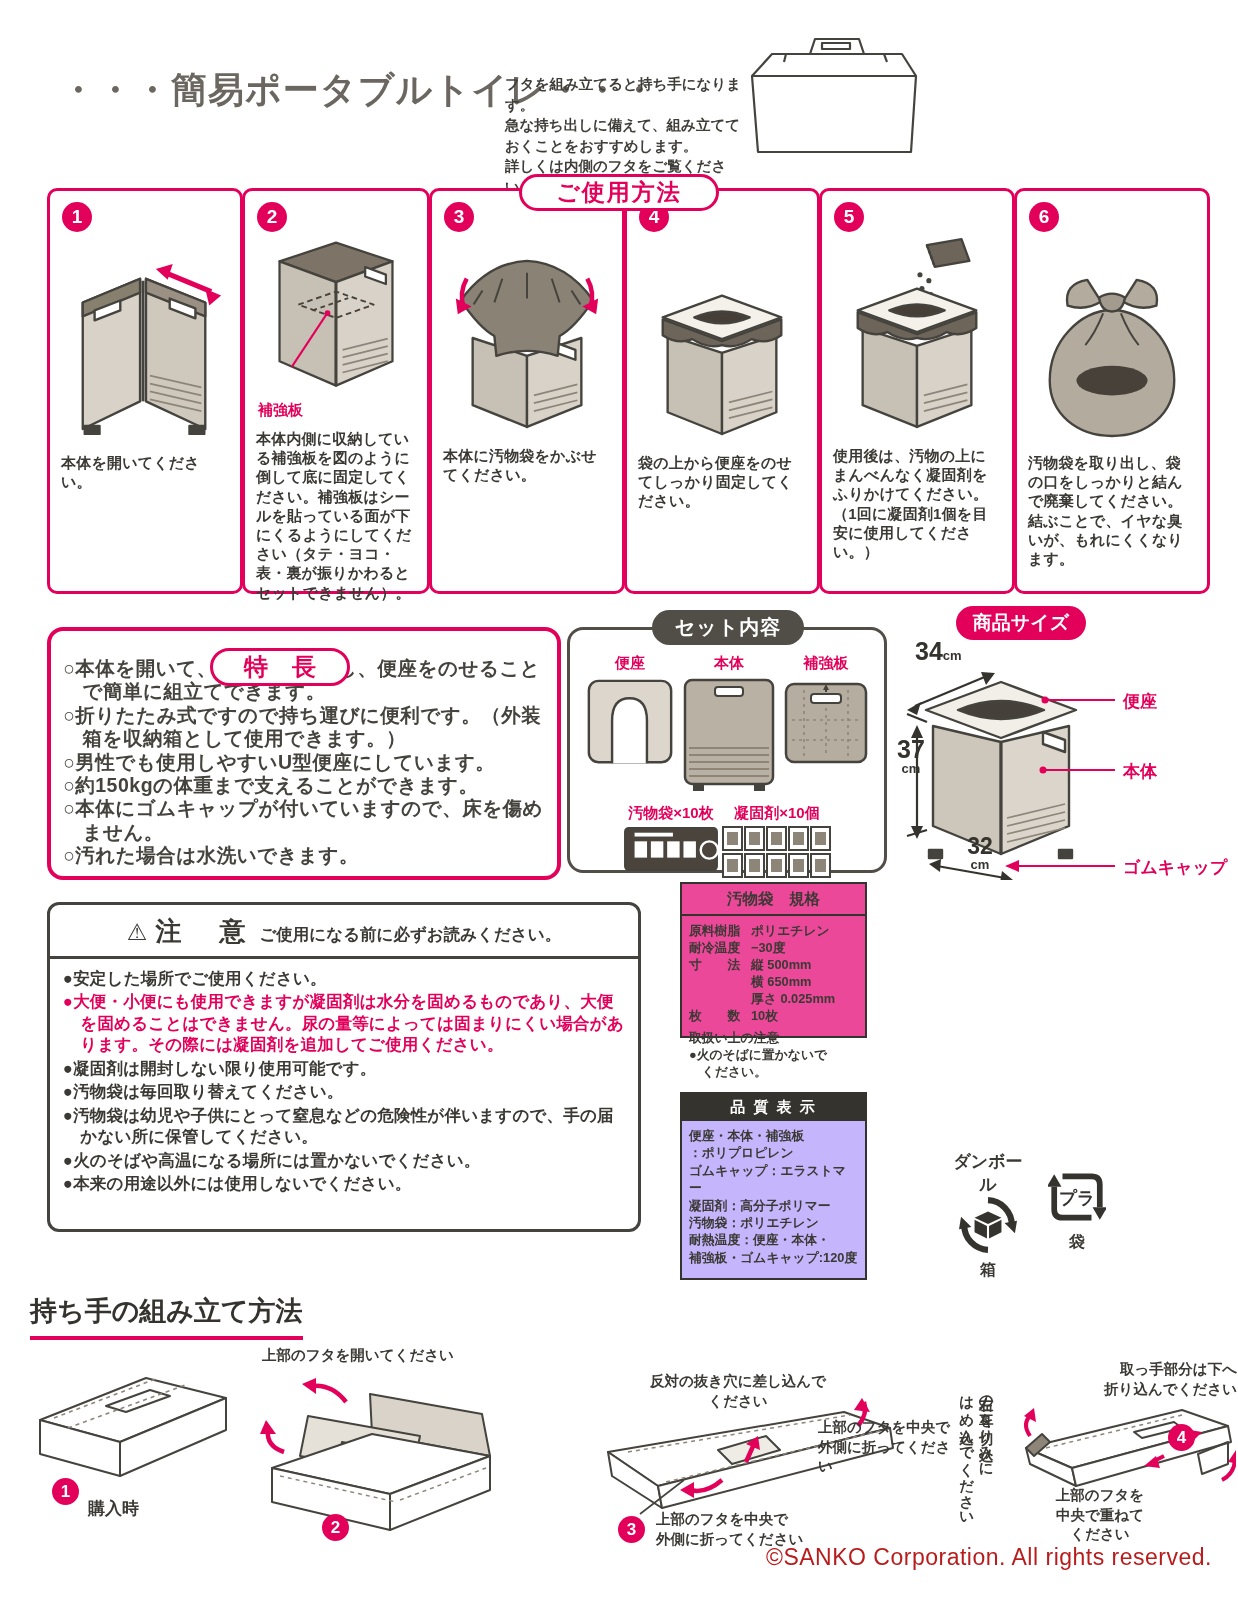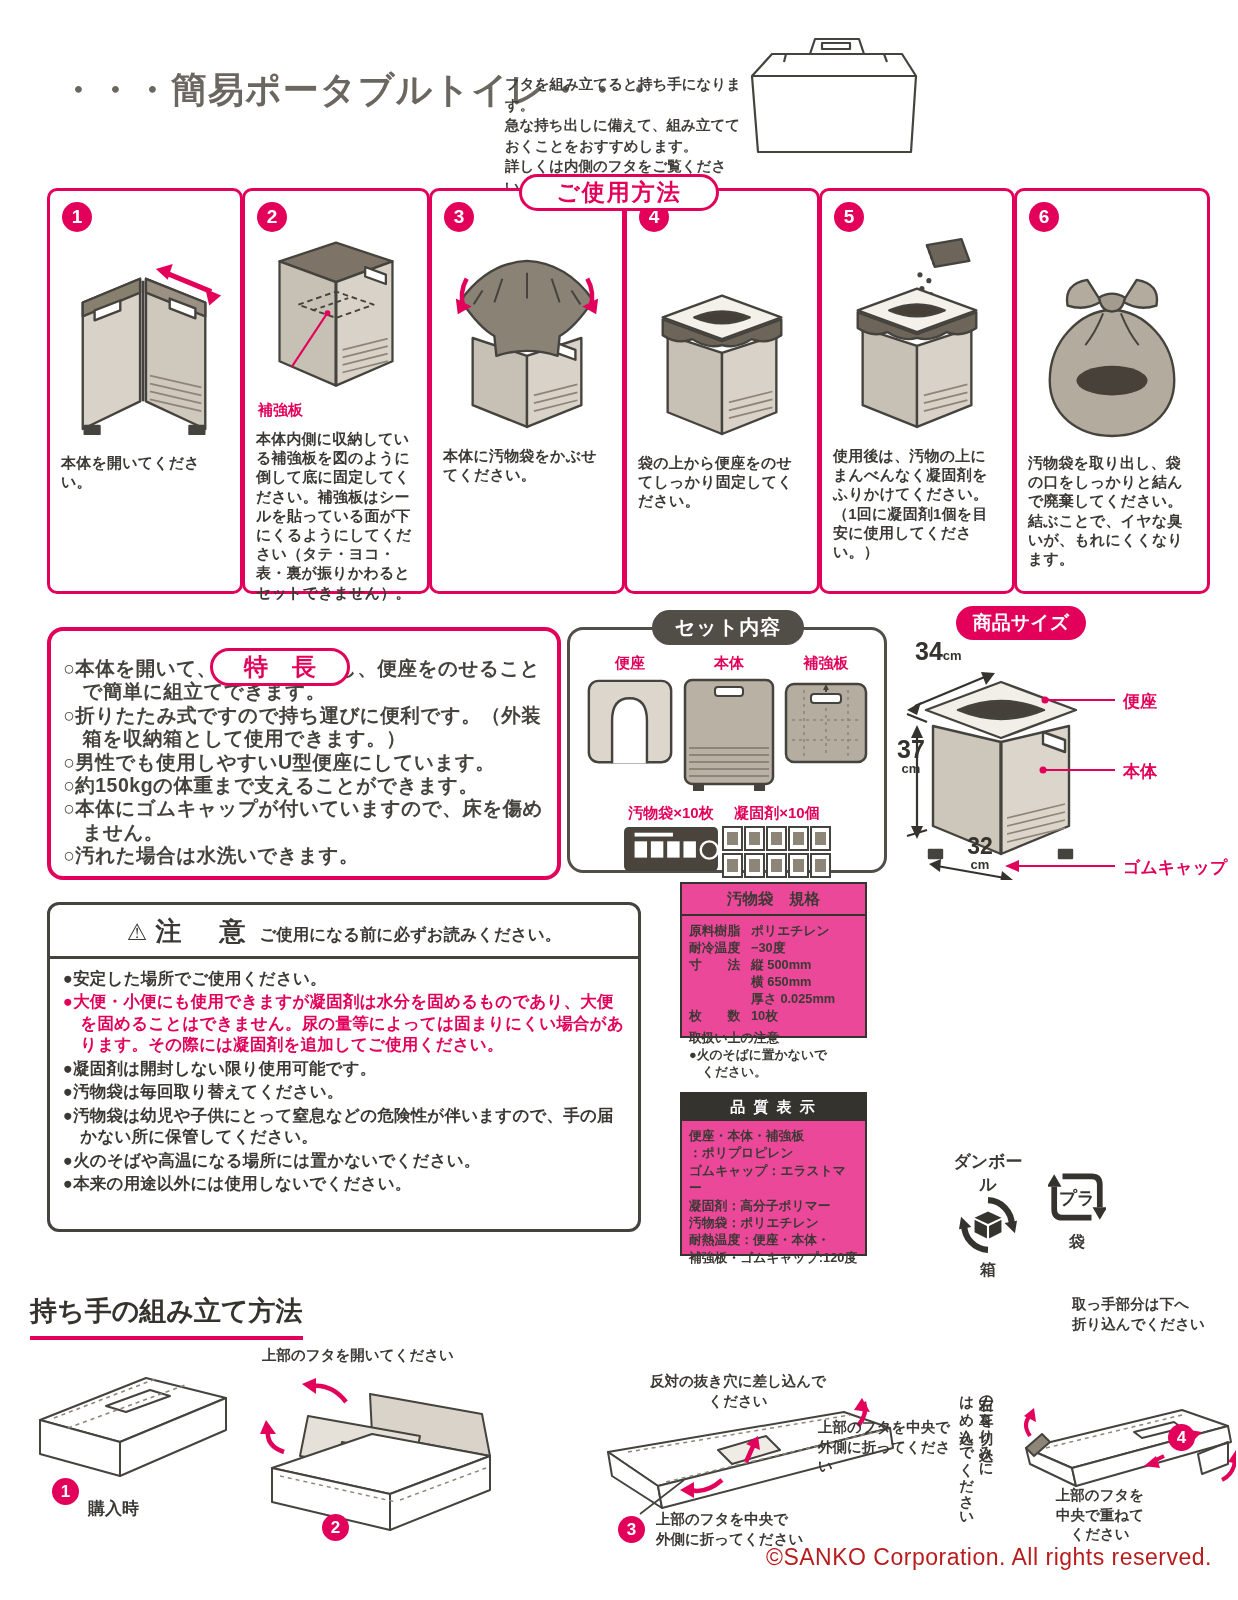--- a/index.html
+++ b/index.html
@@ -55,21 +55,21 @@
   .cb{font-size:16.5px;font-weight:700;line-height:1.3;padding-left:1.05em;text-indent:-1.05em;margin-bottom:2px;letter-spacing:0.2px;}
   .cb.hl{color:var(--pink);}
   
   .bagspec{left:680px;top:882px;width:187px;height:156px;border:2.5px solid #35332e;background:#ec4899;}
   .bs-title{text-align:center;font-size:15.5px;font-weight:800;padding:5px 0 4px;border-bottom:2.5px solid #35332e;}
   .bs-body{padding:6px 7px 0;font-size:12.8px;font-weight:700;line-height:1.33;}
   .bsrow{display:flex;}
   .bsl{width:62px;flex:none;}
   .bs-note-title{margin-top:5px;}
   
-  .quality{left:680px;top:1092px;width:187px;height:164px;border:2.5px solid #35332e;background:#ec4899;}
+  .quality{left:680px;top:1092px;width:187px;height:188px;border:2.5px solid #35332e;background:#c4b5fd;}
   .q-title{background:#35332e;color:#fff;text-align:center;font-size:15px;font-weight:800;padding:4px 0;letter-spacing:2px;}
   .q-body{padding:6px 7px;font-size:12.8px;font-weight:700;line-height:1.36;}
   
   .recyc{text-align:center;}
   .recyc .rl{font-size:17px;font-weight:700;}
   .recyc .rc{font-size:16px;font-weight:800;margin-top:2px;}
   
   .hg-title{left:30px;top:1293px;font-size:27px;font-weight:800;color:#35332e;padding-bottom:7px;border-bottom:4px solid var(--pink);}
   .hnote{position:absolute;font-size:14.5px;font-weight:700;line-height:1.35;}
   .hnum{position:absolute;width:27px;height:27px;border-radius:50%;background:var(--pink);color:#fff;font-weight:800;font-size:17px;display:flex;align-items:center;justify-content:center;}
@@ -565,21 +565,21 @@
     <line x1="40" y1="116" x2="84" y2="82" stroke="#45433d" stroke-width="1.6"></line>
   </svg>
   <div class="hnum" style="left:618px;top:1516px;">3</div>
   <div class="hnote pre" style="left:656px;top:1510px;width:190px;">上部のフタを中央で
 外側に折ってください</div>
   <div class="hnote pre" style="left:818px;top:1418px;width:140px;">上部のフタを中央で
 外側に折ってください</div>
   <div class="hnote pre vert" style="left:956px;top:1386px;height:180px;">左右の耳を切り込みに
 はめ込んでください</div>
 
-  <div class="hnote pre" style="left:1072px;top:1295px;width:165px;text-align:left;">取っ手部分は下へ
+  <div class="hnote pre" style="left:1072px;top:1360px;width:165px;text-align:right;">取っ手部分は下へ
 折り込んでください</div>
   <svg class="abs" style="left:1016px;top:1398px;" width="220" height="120" viewBox="0 0 220 120">
     <g fill="#fff" stroke="#45433d" stroke-width="2" stroke-linejoin="round">
       <polygon points="10,50 166,12 212,28 56,70"></polygon>
       <polygon points="10,50 56,70 60,88 14,66"></polygon>
       <polygon points="56,70 212,28 215,44 60,88"></polygon>
       <polygon points="118,34 158,24 166,30 126,40" fill="none"></polygon>
       <polygon points="10,50 26,36 34,44 18,58" fill="#8d8578"></polygon>
       <polygon points="182,56 212,44 212,66 186,76" fill="none"></polygon>
     </g>

